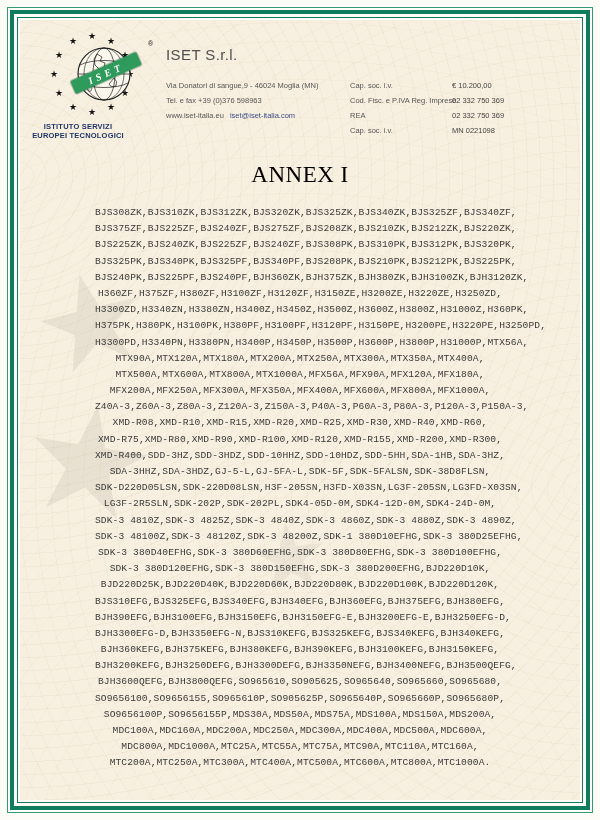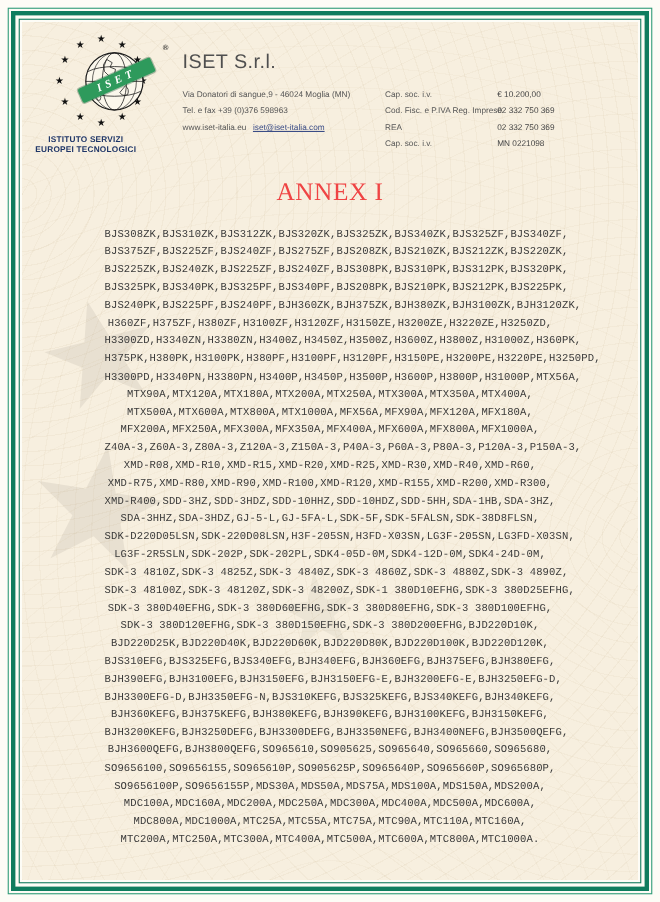--- a/index.html
+++ b/index.html
@@ -24,31 +24,31 @@
   .star{position:absolute;font-size:9px;color:#111;transform:translate(-50%,-50%);line-height:1;}
   .globe{position:absolute;left:28px;top:12px;}
   .ribbon{position:absolute;left:26px;top:36px;width:72px;height:14px;background:#2e9a5c;
     transform:rotate(-24deg);border-radius:2px;display:flex;align-items:center;justify-content:center;
     box-shadow:0 0 0 1px rgba(20,80,45,.35);}
   .ribbon span{color:#fff;font-style:italic;font-weight:bold;font-size:10px;letter-spacing:4px;font-family:"Liberation Serif",serif;}
   .reg-mark{position:absolute;left:104px;top:10px;font-size:7px;color:#111;}
   .logo-caption{position:absolute;left:8px;top:122px;width:140px;text-align:center;
     font-size:7.5px;font-weight:bold;color:#1e3567;line-height:9px;letter-spacing:.2px;}
   
-  .company{position:absolute;left:166px;top:46px;font-size:18px;color:#4f4f4f;letter-spacing:.4px;}
+  .company{position:absolute;left:166px;top:46px;font-size:15px;color:#4f4f4f;letter-spacing:.4px;}
   .address{position:absolute;left:166px;top:78px;font-size:7.5px;color:#565656;}
   .address .row{height:15px;line-height:15px;white-space:nowrap;}
-  .email{text-decoration:underline;color:#3a4c86;margin-left:6px;}
+  .email{color:#3a4c86;margin-left:6px;}
   .registry{position:absolute;left:350px;top:78px;font-size:7.5px;color:#565656;}
   .registry .row{height:15px;line-height:15px;white-space:nowrap;}
   .reg-label{display:inline-block;width:102px;}
   .reg-value{color:#454545;margin-top:45px;}
   
   .annex-title{position:absolute;left:0;right:0;top:162px;text-align:center;
-    font-family:"Liberation Serif",serif;font-size:23px;color:#ef4444;letter-spacing:.5px;}
+    font-family:"Liberation Serif",serif;font-size:23px;color:#000000;letter-spacing:.5px;}
   .lines{position:absolute;left:50%;top:205px;transform:translateX(-50%);width:410px;
     text-align:center;font-family:Liberation Mono, monospace;font-size:9.6px;color:#3a3a3a;letter-spacing:.1px;}
   .ln{height:16.2px;line-height:16.2px;white-space:nowrap;}
 </style>
 </head>
 <body>
 
 <div class="page">
   <div class="paper"></div>
   <div class="frame f-outer"></div>

